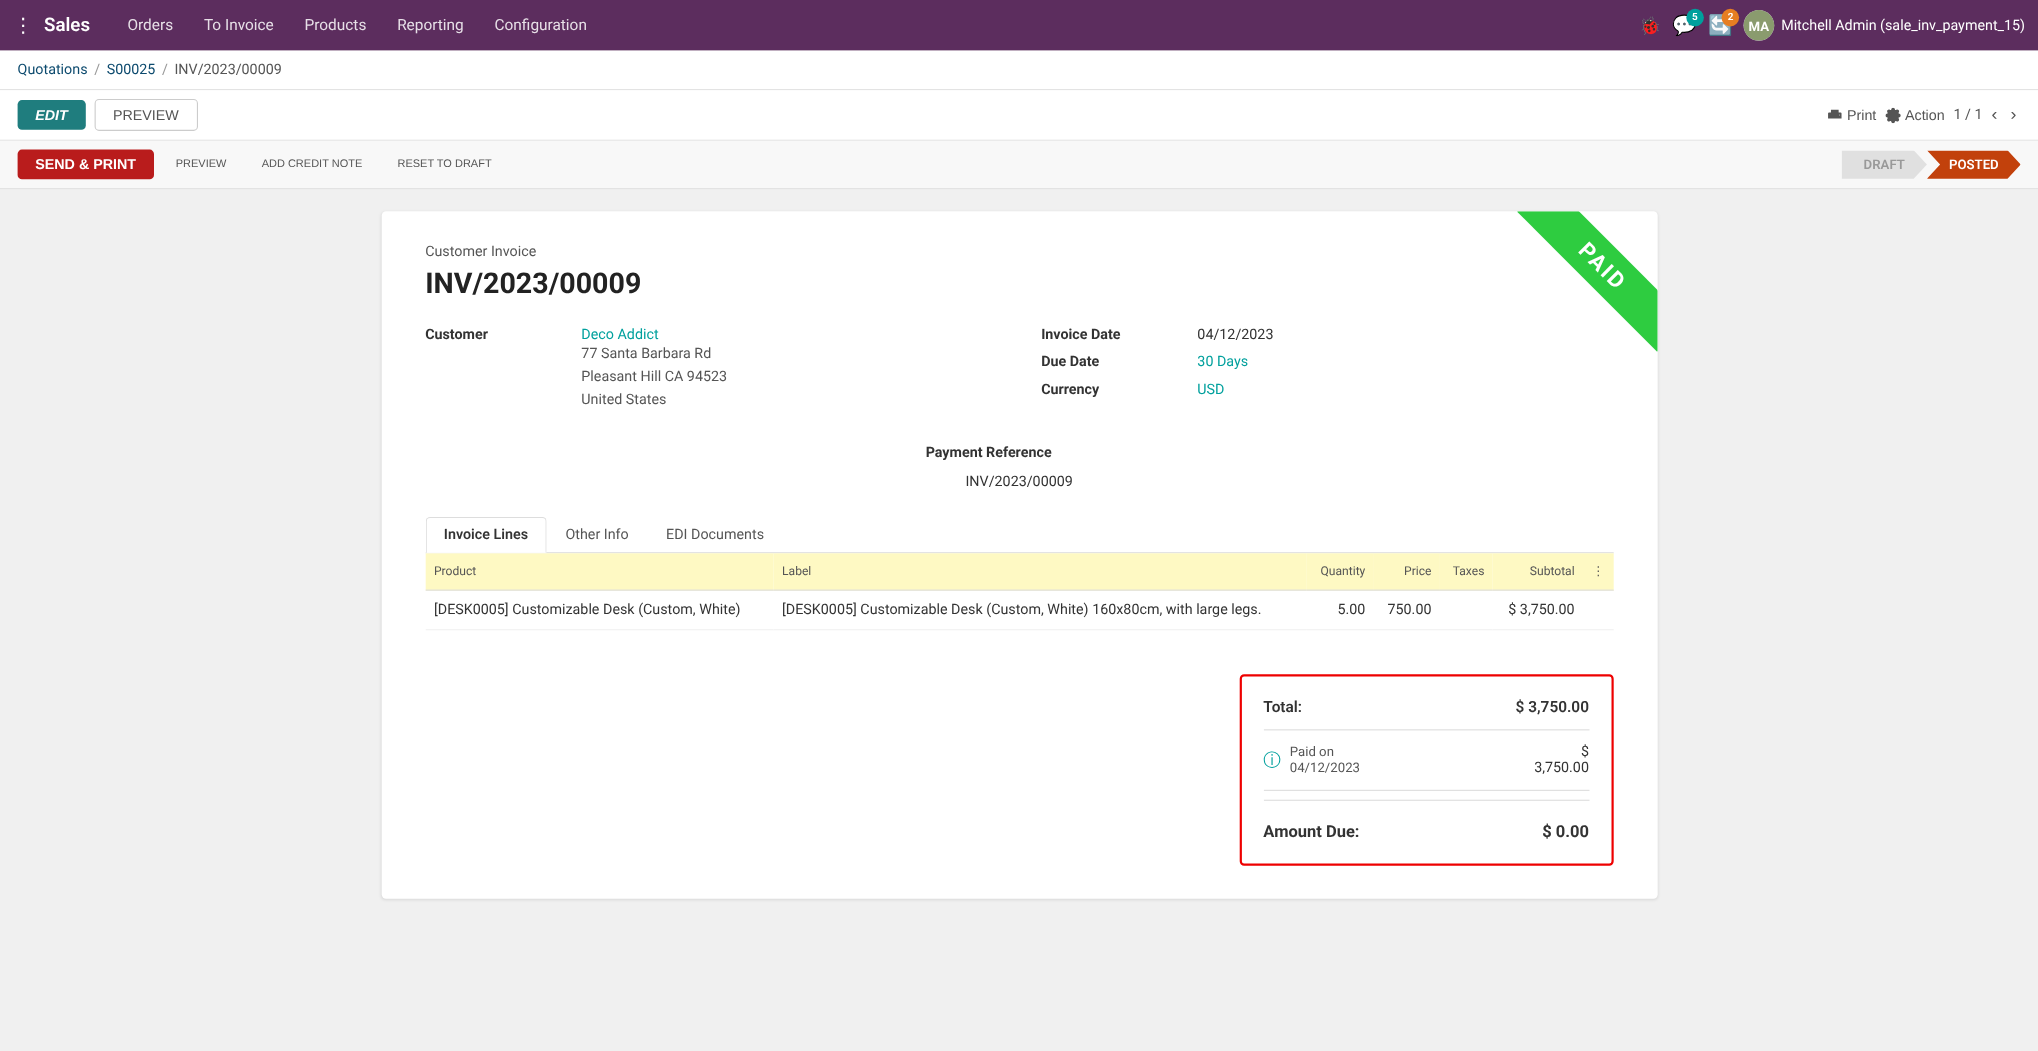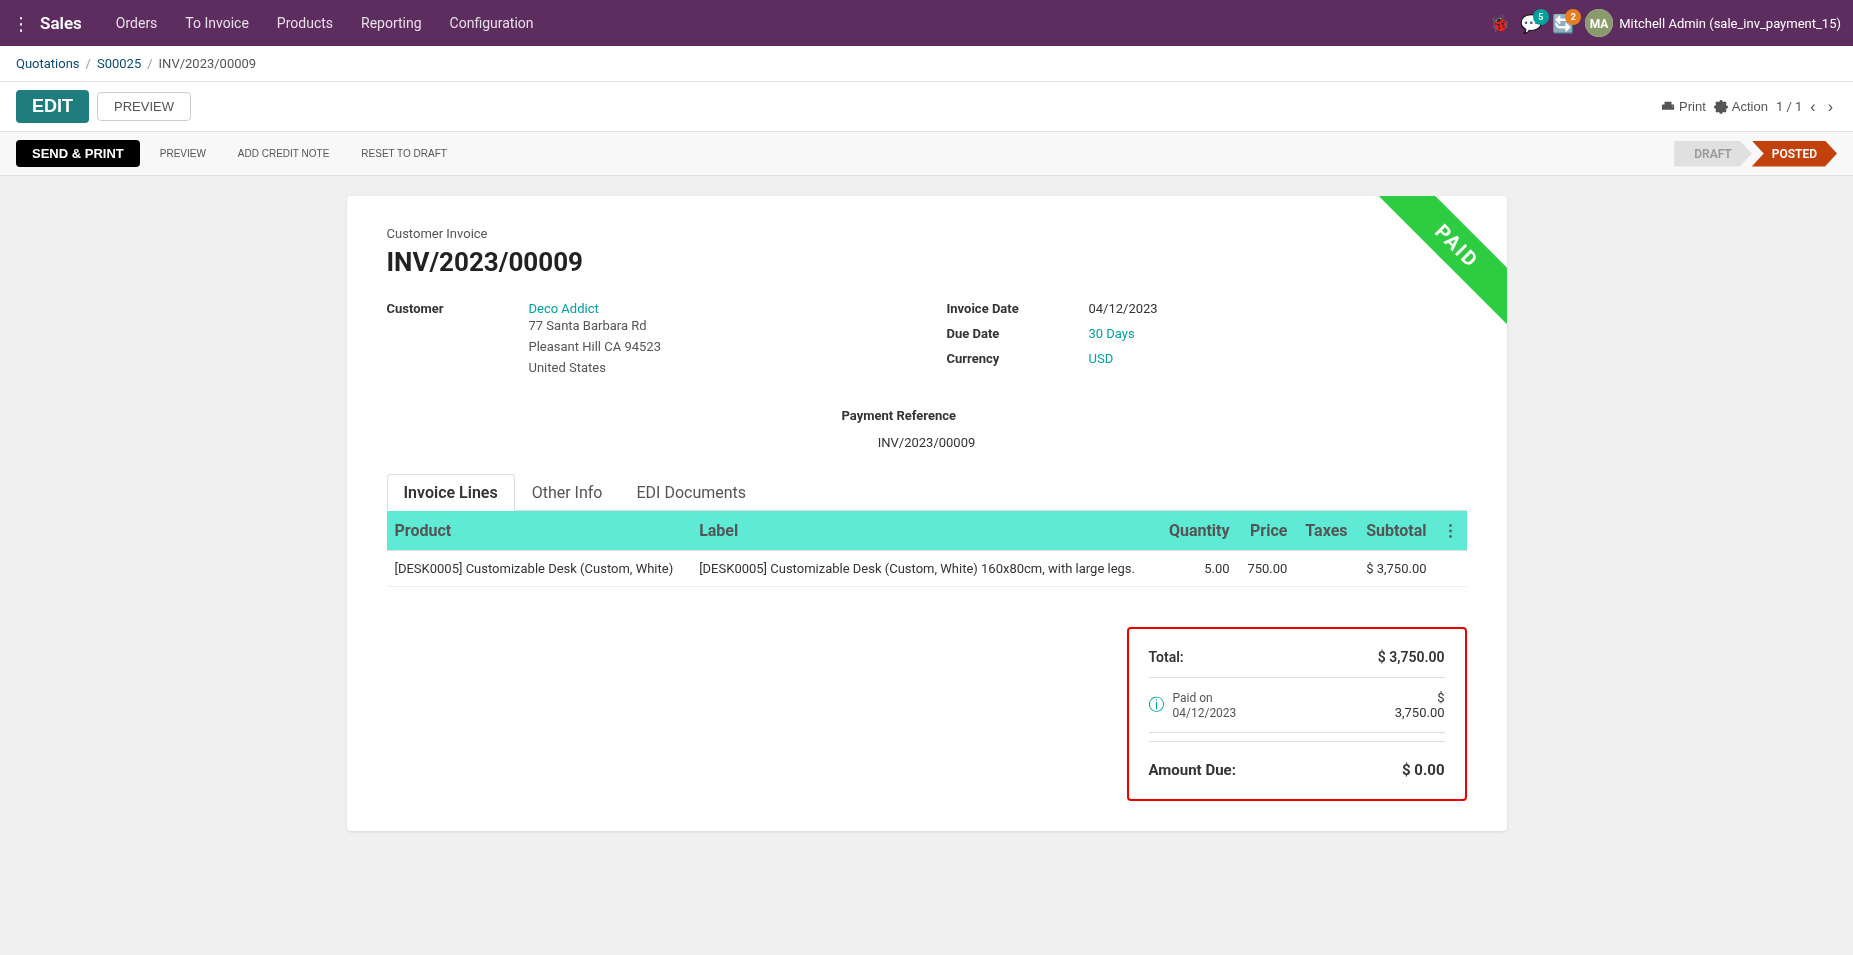--- a/index.html
+++ b/index.html
@@ -47,38 +47,38 @@
 
     
     .action-bar {
       background: white;
       padding: 8px 16px;
       display: flex;
       align-items: center;
       gap: 8px;
       border-bottom: 1px solid #e0e0e0;
     }
-    .btn-edit { background: #1f7d7e; color: white; border: none; padding: 6px 16px; border-radius: 4px; cursor: pointer; font-size: 18px; font-weight: 600; }
+    .btn-edit { background: #1f7d7e; color: white; border: none; padding: 6px 16px; border-radius: 4px; cursor: pointer; font-size: 13px; font-weight: 600; font-style: italic; }
     .btn-create { background: white; color: #555; border: 1px solid #ccc; padding: 6px 16px; border-radius: 4px; cursor: pointer; font-size: 13px; }
     .spacer { flex: 1; }
     .btn-print, .btn-action { background: none; border: none; cursor: pointer; color: #555; font-size: 13px; display: flex; align-items: center; gap: 4px; }
     .btn-print svg, .btn-action svg { width: 14px; height: 14px; }
     .pagination { display: flex; align-items: center; gap: 4px; color: #555; font-size: 13px; }
     .pag-btn { background: none; border: none; cursor: pointer; color: #555; font-size: 16px; padding: 2px 4px; }
 
     
     .status-bar {
       background: #f8f8f8;
       padding: 8px 16px;
       display: flex;
       align-items: center;
       gap: 8px;
       border-bottom: 1px solid #e0e0e0;
     }
-    .btn-send { background: #000000; color: white; border: none; padding: 6px 16px; border-radius: 4px; cursor: pointer; font-size: 13px; font-weight: 600; }
+    .btn-send { background: #b91c1c; color: white; border: none; padding: 6px 16px; border-radius: 4px; cursor: pointer; font-size: 13px; font-weight: 600; }
     .btn-preview, .btn-credit, .btn-reset { background: none; border: none; cursor: pointer; color: #555; font-size: 10px; padding: 6px 12px; text-align: right; }
     .status-steps { margin-left: auto; display: flex; align-items: center; }
     .status-step {
       padding: 6px 20px;
       font-size: 12px;
       font-weight: 600;
       color: #999;
       background: #e0e0e0;
       clip-path: polygon(0 0, calc(100% - 12px) 0, 100% 50%, calc(100% - 12px) 100%, 0 100%, 12px 50%);
       cursor: pointer;
@@ -142,21 +142,21 @@
 
     .payment-ref { display: flex; gap: 12px; margin-bottom: 24px; align-items: center; flex-direction: column; }
     .payment-ref .meta-label { font-weight: 700; color: #333; min-width: 170px; font-size: 13px; }
     .payment-ref .meta-value { color: #333; font-size: 13px; }
 
     
     .tabs { display: flex; border-bottom: 1px solid #ddd; margin-bottom: 0; }
     .tab {
       padding: 8px 16px;
       cursor: pointer;
-      font-size: 16px;
+      font-size: 13px;
       color: #555;
       border: 1px solid transparent;
       border-bottom: none;
       margin-bottom: -1px;
       border-radius: 4px 4px 0 0;
     }
     .tab.active {
       background: white;
       border-color: #ddd;
       color: #333;
@@ -169,24 +169,24 @@
       width: 100%;
       border-collapse: collapse;
       margin-top: 0;
     }
     .invoice-table thead tr {
       border-bottom: 1px solid #ddd;
     }
     .invoice-table th {
       text-align: left;
       padding: 10px 8px;
-      font-size: 16px;
-      font-weight: 700;
+      font-size: 11px;
+      font-weight: 400;
       color: #555;
-      background: #5eead4;
+      background: #fef9c3;
     }
     .invoice-table td {
       padding: 10px 8px;
       font-size: 13px;
       color: #333;
       border-bottom: 1px solid #f0f0f0;
       vertical-align: top;
     }
     .invoice-table th.right, .invoice-table td.right { text-align: right; }
 

